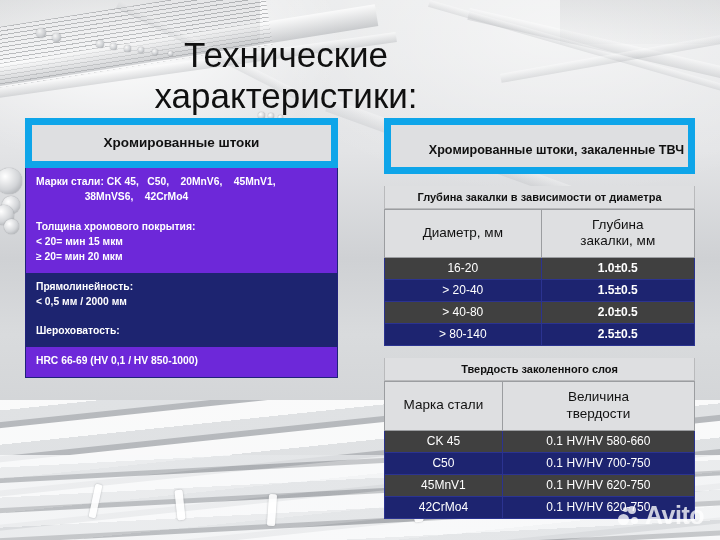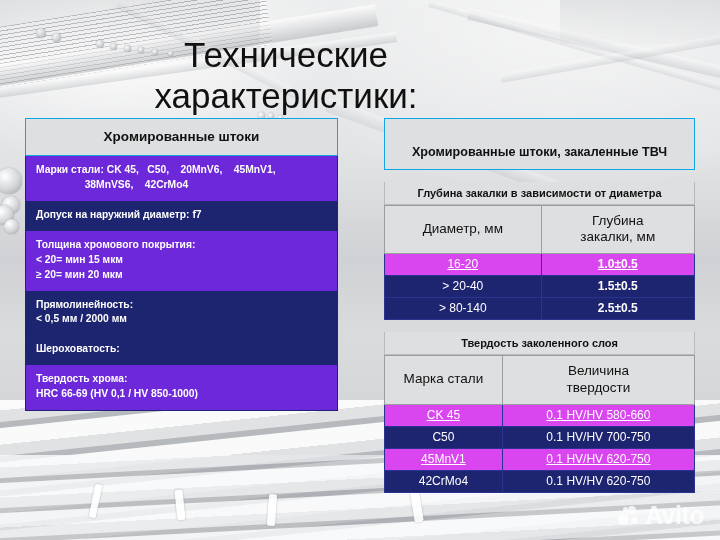--- a/index.html
+++ b/index.html
@@ -119,29 +119,30 @@
   }
   #left-panel  { left: 25px;  top: 118px; width: 313px; }
   #right-panel { left: 384px; top: 118px; width: 311px; }
 
   .panel-head {
     background: #dedfe1;
     color: #111;
     font-weight: bold;
     text-align: center;
     box-sizing: border-box;
-    border: 1px solid #0ea5e9;
+    border: 7px solid #0ea5e9;
   }
   #left-panel .panel-head {
     font-size: 13.5px;
     padding: 10px 4px 11px;
   }
   #right-panel .panel-head {
     font-size: 12.6px;
-    padding: 26px 4px 10px;
+    padding: 18px 4px 10px;
+    text-align: right;
   }
 
   
   .row {
     box-sizing: border-box;
     color: #ffffff;
     font-size: 10.3px;
     font-weight: bold;
     padding: 7px 10px 8px;
     line-height: 1.45;
@@ -184,21 +185,21 @@
     padding: 7px 2px 8px;
     line-height: 1.2;
   }
   table.tbl th .sm { display: block; }
   table.tbl td {
     color: #ffffff;
     font-size: 12px;
     padding: 3px 2px 4px;
     border-color: #2b3390;
   }
-  table.tbl tr.odd  td { background: #d946ef; text-decoration: underline; }
+  table.tbl tr.odd  td { background: #404040; }
   table.tbl tr.even td { background: #1d2470; }
   table.tbl td.val { font-weight: bold; margin-top: 16px; }
   table.tbl td.steel { font-weight: 400; }
   .tbl-depth col.c1 { width: 50.5%; }
   .tbl-hard col.c1 { width: 38%; }
 
   
   #avito {
     position: absolute;
     right: 16px;
@@ -276,42 +277,38 @@
   </h1>
 
   <div id="left-panel" class="panel">
     <div class="panel-head">Хромированные штоки</div>
 
     <div class="row odd">
       <span class="ln">Марки стали: CK 45,   C50,    20MnV6,    45MnV1,</span>
       <span class="ln">                 38MnVS6,    42CrMo4</span>
     </div>
 
-    <div class="row even">
-      <span class="ln">Допуск на наружний диаметр: f7</span>
-    </div>
 
     <div class="row odd">
       <span class="ln">Толщина хромового покрытия:</span>
       <span class="ln">&lt; 20= мин 15 мкм</span>
       <span class="ln">≥ 20= мин 20 мкм</span>
     </div>
 
     <div class="row even">
       <span class="ln">Прямолинейность:</span>
       <span class="ln">&lt; 0,5 мм / 2000 мм</span>
     </div>
 
 
     <div class="row even">
       <span class="ln">Шероховатость:</span>
     </div>
 
     <div class="row odd">
-      <span class="ln">Твердость хрома:</span>
       <span class="ln">HRC 66-69 (HV 0,1 / HV 850-1000)</span>
     </div>
   </div>
 
   <div id="right-panel" class="panel">
     <div class="panel-head">Хромированные штоки, закаленные ТВЧ</div>
 
     <div class="sub-head">Глубина закалки в зависимости от диаметра</div>
 
     <table class="tbl tbl-depth">
@@ -332,20 +329,24 @@
       </thead>
       <tbody>
         <tr class="odd">
           <td class="steel">16-20</td>
           <td class="val">1.0±0.5</td>
         </tr>
         <tr class="even">
           <td class="steel">&gt; 20-40</td>
           <td class="val">1.5±0.5</td>
         </tr>
+        <tr class="odd">
+          <td class="steel">&gt; 40-80</td>
+          <td class="val">2.0±0.5</td>
+        </tr>
         <tr class="even">
           <td class="steel">&gt; 80-140</td>
           <td class="val">2.5±0.5</td>
         </tr>
       </tbody>
     </table>
 
     <div class="sub-head">Твердость заколенного слоя</div>
 
     <table class="tbl tbl-hard">

